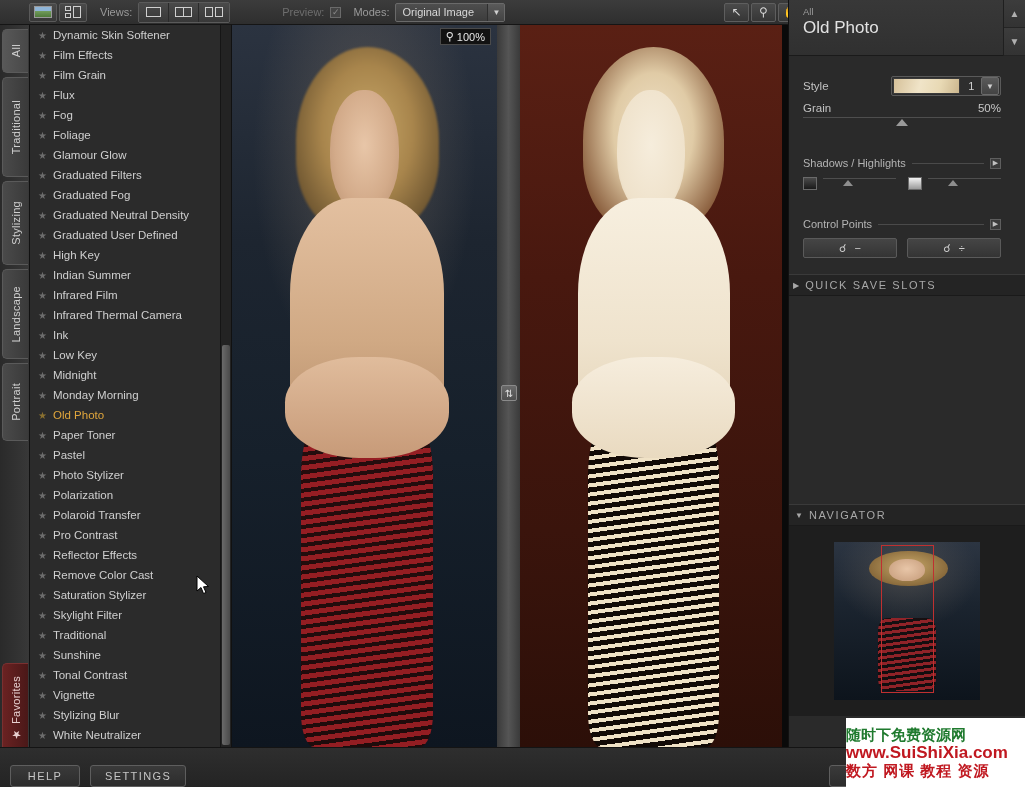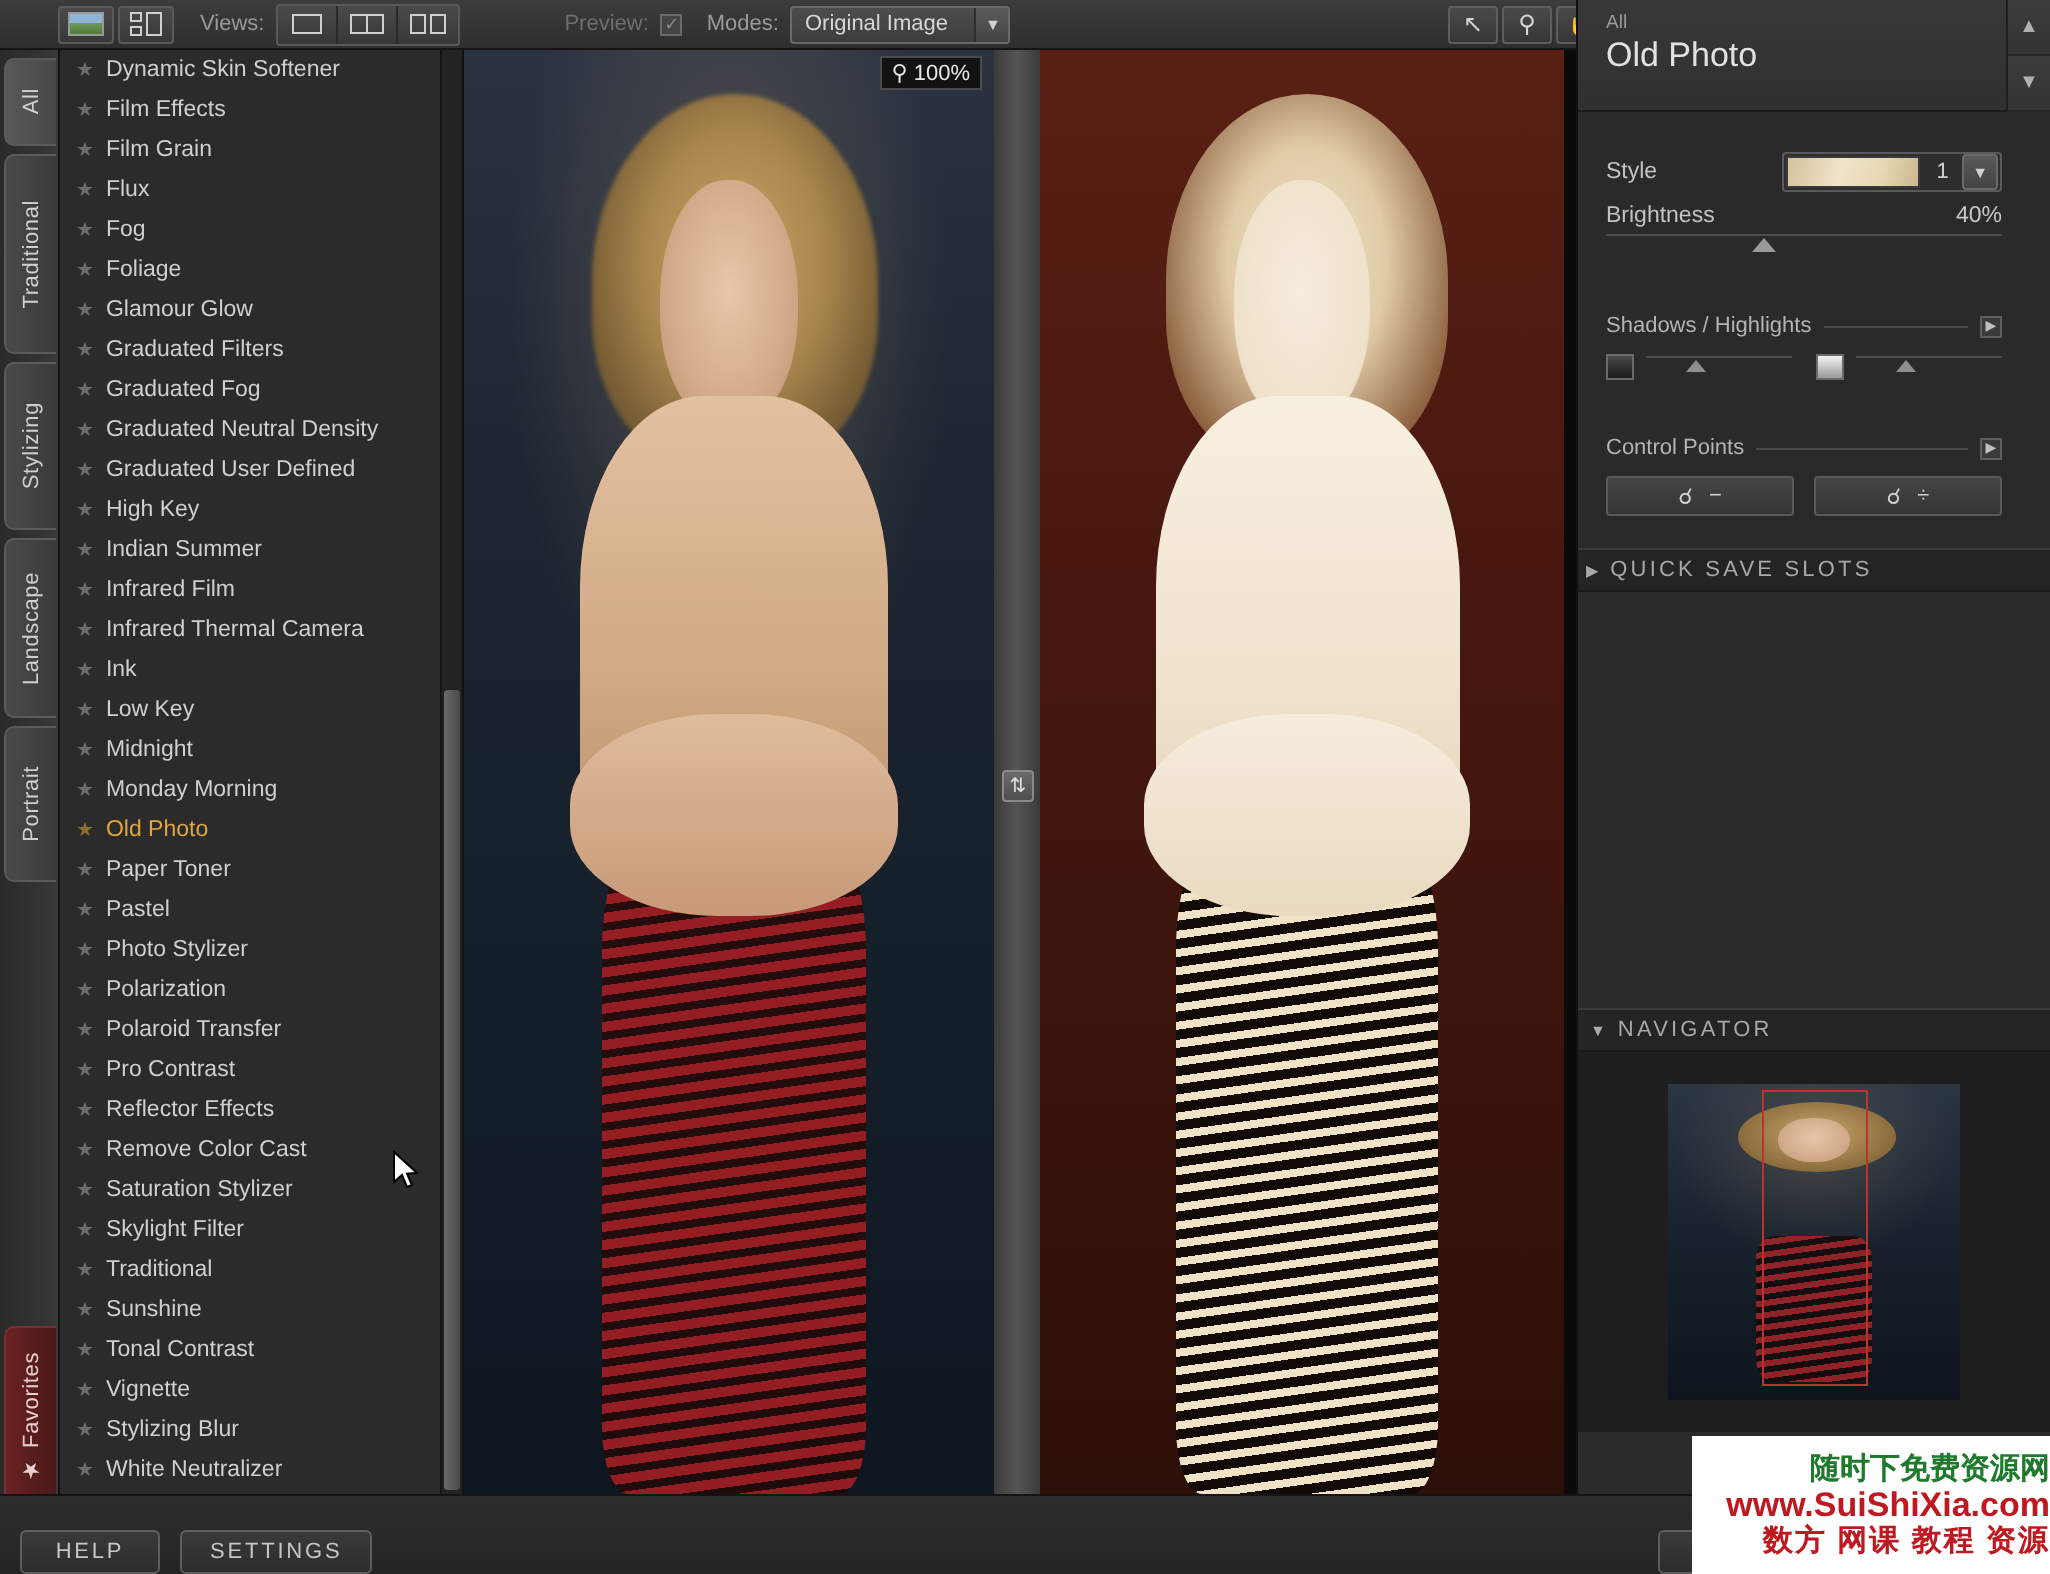--- a/index.html
+++ b/index.html
@@ -356,21 +356,21 @@
     display: flex; align-items: center; justify-content: center;
     font-size: 11px; color: #c6c6c6; letter-spacing: 1.4px;
   }
   .bb-right { margin-left: auto; display: flex; padding-right: 10px; }
   .bb-right .bb-btn { min-width: 88px; }
 
   
   #watermark {
     position: absolute; left: 846px; top: 718px; width: 179px; height: 69px;
     background: #fff; z-index: 50;
-    display: flex; flex-direction: column; align-items: flex-end;
+    display: flex; flex-direction: column; align-items: flex-start;
     justify-content: center; line-height: 1;
   }
   #wm1 { font-size: 15px; font-weight: bold; color: #1f7a2e; letter-spacing: 0px; }
   #wm2 { font-size: 17px; font-weight: bold; color: #c01820; margin-top: 2px; }
   #wm3 { font-size: 15px; font-weight: bold; color: #c01820; margin-top: 2px; letter-spacing: 1px; }
 
   #cursor { position: absolute; left: 196px; top: 575px; z-index: 40; }
 </style>
 </head>
 <body>
@@ -646,30 +646,30 @@
     <div id="rp-body">
       <div class="ctl-row">
         <span>Style</span>
         <span class="style-picker">
           <span class="style-thumb"></span>
           <span class="style-num">1</span>
           <span class="style-arrow">▼</span>
         </span>
       </div>
 
-
       <div>
         <div class="ctl-row">
-          <span>Brightness</span>
-          <span class="val">40%</span>
+          <span>Grain</span>
+          <span class="val">50%</span>
         </div>
         <div class="slider">
-          <span class="knob" id="knob-bright" style="left: calc(40% - 6px);"></span>
-        </div>
-      </div>
+          <span class="knob" id="knob-grain" style="left: calc(50% - 6px);"></span>
+        </div>
+      </div>
+
 
       <div class="section-head">
         <span>Shadows / Highlights</span>
         <span class="line"></span>
         <span class="exp">▶</span>
       </div>
       <div class="sh-row">
         <div class="sh-item">
           <span class="sh-swatch dark"></span>
           <span class="sh-slider">

